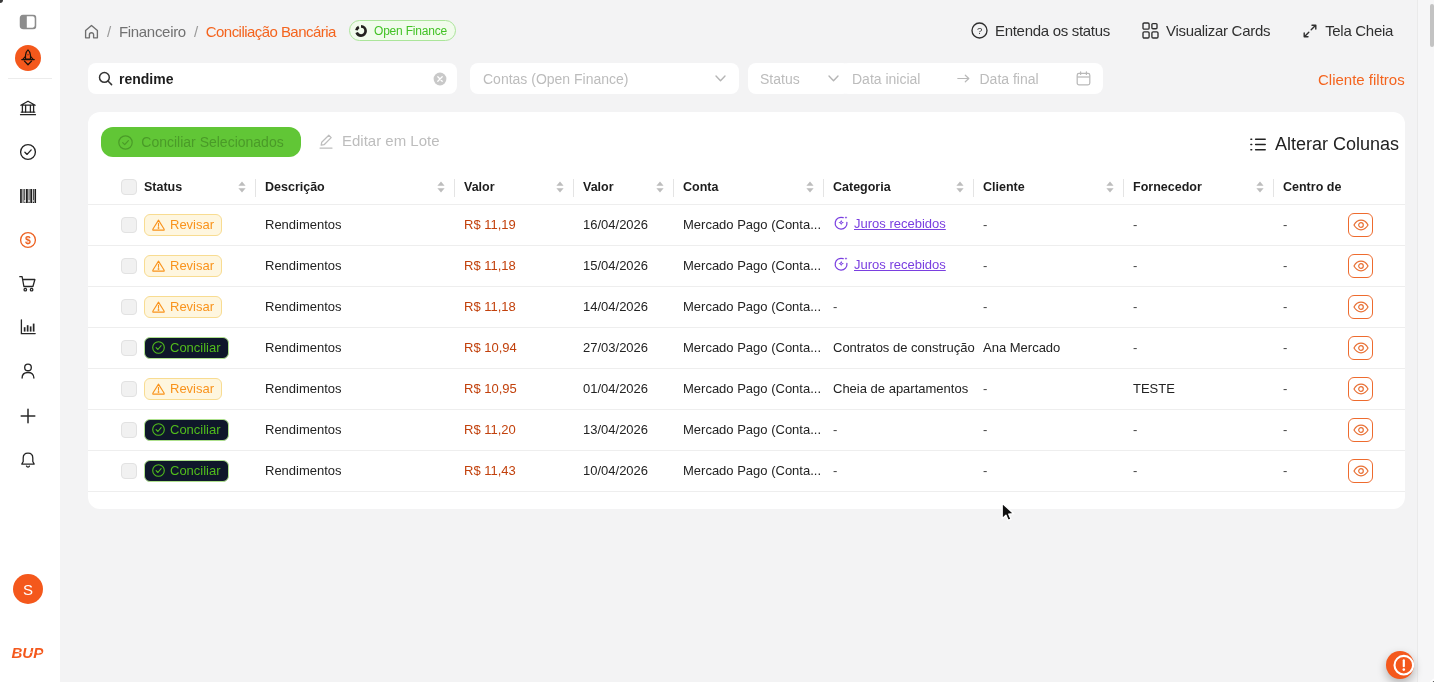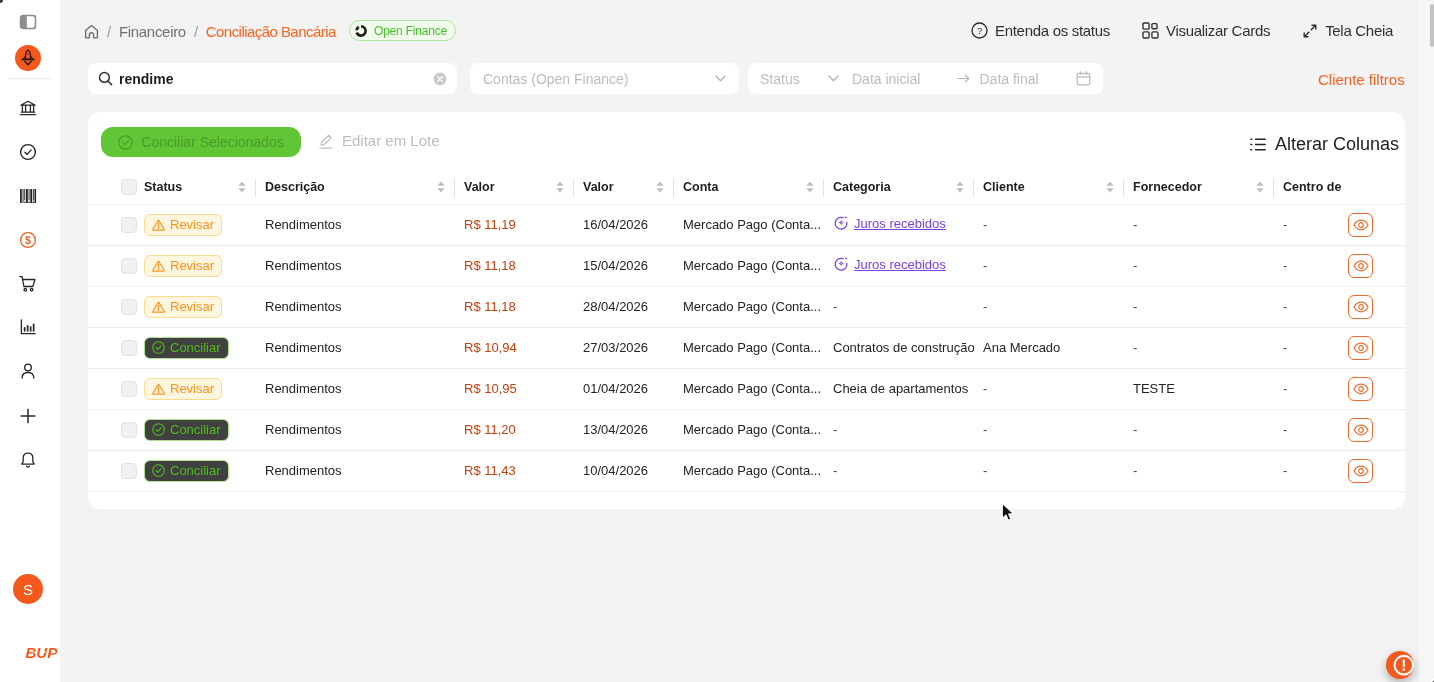--- a/index.html
+++ b/index.html
@@ -27,21 +27,21 @@
   .alterar { position:absolute; left:1162px; top:22px; display:flex; align-items:center; gap:9px; font-size:18px; color:#222; }
   table.grid { position:absolute; left:0; top:59px; border-collapse:collapse; table-layout:fixed; width:1317px; }
   table.grid th { font-size:12.5px; font-weight:bold; text-align:left; height:33px; position:relative; padding:0 10px 0 9px; color:#1d1d1d; white-space:nowrap; }
   table.grid th .hw { display:flex; align-items:center; justify-content:space-between; }
   table.grid th.dv:after { content:""; position:absolute; right:0; top:8px; height:18px; width:1px; background:#e4e4e4; }
   table.grid td { font-size:13px; height:41px; border-top:1px solid #eeeeee; padding:0 4px 0 9px; white-space:nowrap; color:#232323; }
   table.grid tr.last td { border-bottom:1px solid #eeeeee; }
   .cb { width:16px; height:16px; border-radius:4px; background:#f1f1f1; border:1px solid #e2e2e2; margin-left:24px; }
   .tag { display:inline-flex; align-items:center; gap:5px; height:22px; padding:0 7px; border-radius:6px; font-size:13px; }
   .tag.warn { background:#fef6df; border:1px solid #f8dc91; color:#f9931c; }
-  .tag.ok { background:#404040; border:1px solid #aee08d; color:#51bc1c; }
+  .tag.ok { background:#0f172a; border:1px solid #aee08d; color:#51bc1c; }
   .money { color:#c2410c; }
   .purple { color:#7a3fe0; display:inline-flex; align-items:center; gap:5px;text-decoration:underline; }
   .dash { color:#454545; }
   .eyebtn { position:absolute; left:1260px; width:25px; height:24px; border:1px solid #ee6b2e; border-radius:6px; display:flex; align-items:center; justify-content:center; background:#fff; }
   .gutter { position:absolute; left:1417px; top:0; width:17px; height:682px; background:#f6f6f7; border-left:1px solid #eaeaea; }
   .thumb { position:absolute; left:1430px; top:4px; width:4px; height:43px; border-radius:2px; background:#c3c3c3; }
   .fab { position:absolute; left:1386px; top:651px; width:28px; height:28px; border-radius:50%; background:#f4581c; box-shadow:0 4px 10px rgba(0,0,0,0.28); z-index:6;}
 </style>
 </head>
 <body>
@@ -145,21 +145,21 @@
       <svg width="17" height="17" viewBox="0 0 17 17" fill="none" stroke="#262626" stroke-width="1.3" stroke-linejoin="round" stroke-linecap="round">
         <path d="M8.5 1.6 C5.6 1.6 3.7 3.7 3.7 6.5 V10 L2.3 12.6 H14.7 L13.3 10 V6.5 C13.3 3.7 11.4 1.6 8.5 1.6 Z"></path>
         <path d="M7 14.6 a1.6 1.6 0 0 0 3 0"></path>
       </svg>
     </span>
 
     <span class="sb" style="top:589px;">
       <span style="width:30px;height:30px;border-radius:50%;background:#f4581c;display:flex;align-items:center;justify-content:center;color:#fff;font-size:15px;">S</span>
     </span>
 
-    <span class="sb" style="top:652px;margin-left:14px;">
+    <span class="sb" style="top:652px;">
       <svg width="36" height="18" viewBox="0 0 36 18">
         <text x="1.5" y="14.8" font-family="Liberation Sans" font-size="15" font-weight="bold" font-style="italic" fill="#f4581c">BUP</text>
         <path d="M7.5 10.5 l4.5 -1.6 M17.5 10.5 l4.5 -1.6 M27.5 10.5 l4.5 -1.6" stroke="#fff" stroke-width="0.9"></path>
       </svg>
     </span>
   </div>
   <div class="abs" style="left:0;top:0;width:3px;height:3px;background:#3a3a3a;border-radius:0 0 3px 0;z-index:9;"></div>
 
   <div class="crumb">
     <svg width="15" height="16" viewBox="0 0 15 16" fill="none" stroke="#6e6e6e" stroke-width="1.35" stroke-linejoin="round">
@@ -398,21 +398,21 @@
           <td>
             <span class="cb" style="display:block;"></span>
           </td>
           <td><span class="tag warn"><svg width="13" height="12" viewBox="0 0 13 12" fill="none" stroke="#f9931c" stroke-width="1.1" stroke-linejoin="round">
                 <path d="M6.5 1.1 L12.2 10.3 a0.55 0.55 0 0 1 -0.5 0.85 H1.3 a0.55 0.55 0 0 1 -0.5 -0.85 Z"></path>
                 <path d="M6.5 4.4 V7.2" stroke-linecap="round"></path>
                 <circle cx="6.5" cy="9" r="0.35" fill="#f9931c"></circle>
               </svg>Revisar</span></td>
           <td>Rendimentos</td>
           <td><span class="money">R$ 11,18</span></td>
-          <td>28/04/2026</td>
+          <td>14/04/2026</td>
           <td>Mercado Pago (Conta...</td>
           <td><span class="dash">-</span></td>
           <td><span class="dash">-</span></td>
           <td><span class="dash">-</span></td>
           <td><span class="dash">-</span></td>
         </tr>
         <tr>
           <td>
             <span class="cb" style="display:block;"></span>
           </td>

